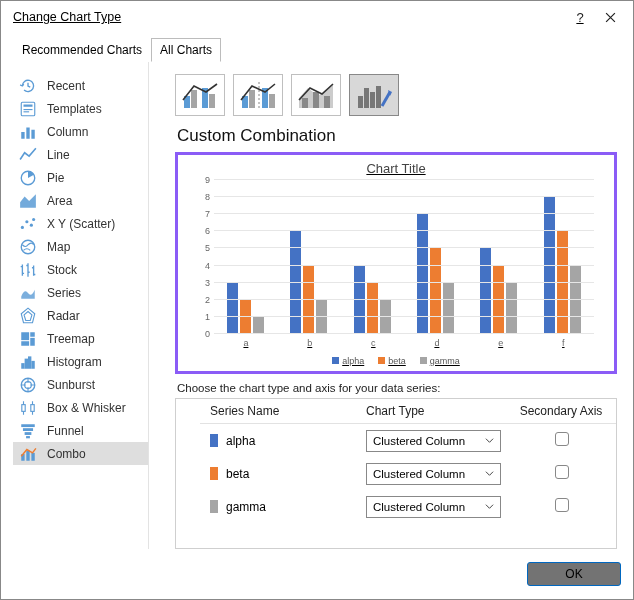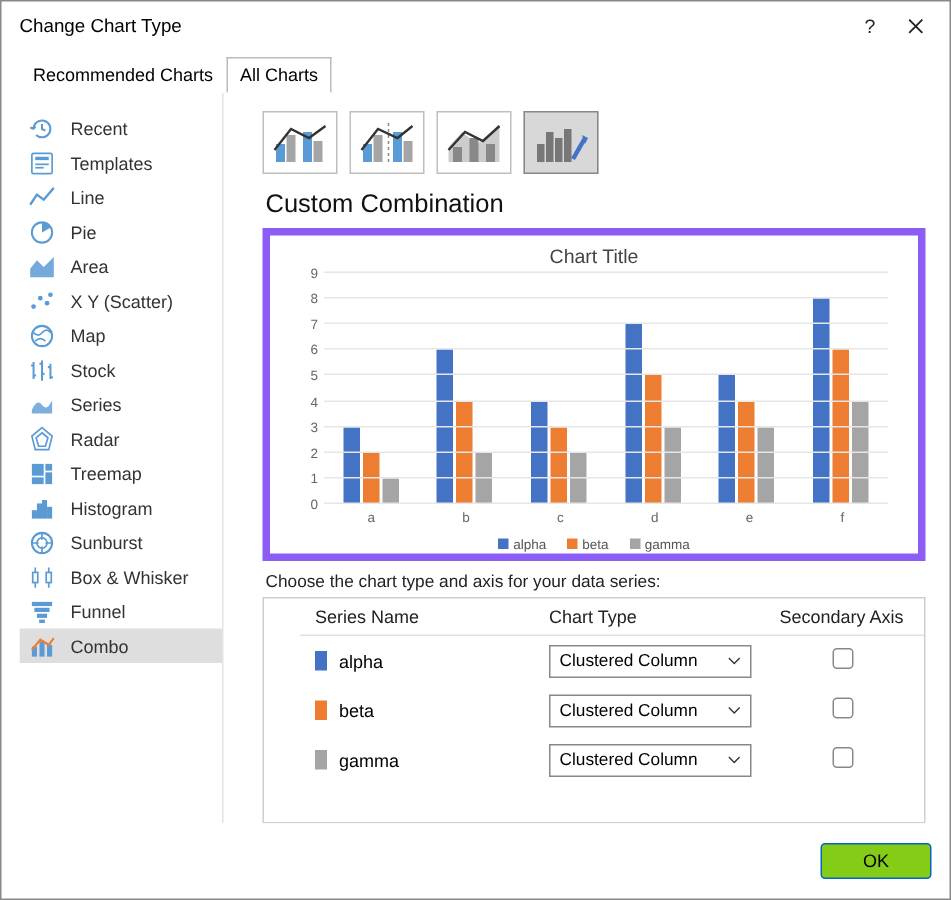--- a/index.html
+++ b/index.html
@@ -1,34 +1,34 @@
 <!DOCTYPE html>
 <html><head>
 <meta charset="utf-8">
 <style>
   * { box-sizing: border-box; font-family: "Segoe UI", Arial, sans-serif; }
   body { margin: 0; background: #fff; }
   .dialog { width: 634px; height: 600px; border: 1px solid #888; background: #fff; position: relative; display: flex; flex-direction: column; }
-  .titlebar { height: 32px; display: flex; align-items: center; padding: 0 8px 0 12px; font-size: 12.5px; }
+  .titlebar { height: 32px; display: flex; align-items: center; padding: 0 8px 0 12px; font-size: 12.5px; text-decoration: underline; }
   .titlebar .title { flex: 1; font-weight: 400; }
   .titlebar .tbtn { width: 30px; height: 24px; display: flex; align-items: center; justify-content: center; font-size: 13px; color: #222; }
   .tabs { display: flex; gap: 0; margin: 4px 0 0 12px; font-size: 12px; }
   .tab { padding: 4px 8px 4px 8px; border: 1px solid transparent; position: relative; top: 1px; cursor: default; }
   .tab.active { border: 1px solid #bcbcbc; border-bottom: 1px solid #fff; background: #fff; }
   .body { flex: 1; display: flex; border-top: 1px solid transparent; margin: 0 12px; gap: 22px; overflow: hidden; }
   .sidebar { width: 136px; padding-top: 12px; display: flex; flex-direction: column; gap: 0; border-right: 1px solid #e3e3e3; }
   .side-item { display: flex; align-items: center; gap: 10px; height: 23px; padding-left: 6px; font-size: 12px; color: #333; cursor: default; }
   .side-item svg { width: 18px; height: 18px; flex: 0 0 18px; }
   .side-item.selected { background: #dedede; }
   .main { flex: 1; padding: 12px 4px 0 4px; display: flex; flex-direction: column; overflow: hidden; }
   .combo-row { display: flex; gap: 8px; }
   .combo-btn { width: 50px; height: 42px; border: 1px solid #bfbfbf; display: flex; align-items: center; justify-content: center; background: #fff; cursor: default; }
   .combo-btn.selected { background: #d8d8d8; border: 1px solid #888; }
   .subtype-title { font-size: 17px; font-weight: 400; margin: 10px 2px 6px 2px; color: #111; }
-  .preview { border: 5px solid #8b5cf6; height: 222px; position: relative; padding: 6px 12px 6px 12px; }
+  .preview { border: 3px solid #8b5cf6; height: 222px; position: relative; padding: 6px 12px 6px 12px; text-decoration: underline; }
   .preview .ptitle { text-align: center; font-size: 13px; color: #444; margin-bottom: 4px; }
   .chart-area { position: relative; height: 154px; margin-left: 24px; margin-right: 8px; }
   .chart-area .ytick { position: absolute; left: -20px; width: 16px; text-align: right; font-size: 9px; color: #666; transform: translateY(50%); }
   .chart-area .grid { position: absolute; left: 0; right: 0; height: 1px; background: #e6e6e6; }
   .chart-area .cols { position: absolute; inset: 0; display: flex; justify-content: space-around; align-items: flex-end; }
   .colgroup { display: flex; gap: 2px; align-items: flex-end; }
   .bar { width: 11px; }
   .bar.alpha { background: #4472c4; }
   .bar.beta  { background: #ed7d31; }
   .bar.gamma { background: #a5a5a5; }
@@ -38,21 +38,21 @@
   .series-label { font-size: 11.5px; margin: 8px 2px 4px 2px; color: #222; }
   .series-table { border: 1px solid #cfcfcf; flex: 1; overflow: auto; font-size: 12px; padding-left: 24px; }
   .series-table .hdr { display: flex; padding: 5px 10px; border-bottom: 1px solid #e2e2e2; color: #222; }
   .series-table .row { display: flex; align-items: center; padding: 5px 10px; }
   .col-name { flex: 1; display: flex; align-items: center; gap: 8px; }
   .col-type { width: 150px; }
   .col-sec  { width: 90px; text-align: center; }
   .swatch { width: 8px; height: 13px; display: inline-block; }
   .select { width: 135px; height: 22px; border: 1px solid #888; display: flex; align-items: center; justify-content: space-between; padding: 0 6px; font-size: 11.5px; background: #fff; }
   .footer { height: 50px; display: flex; align-items: center; justify-content: flex-end; gap: 10px; padding: 0 12px; }
-  .btn { width: 74px; height: 24px; border: 1px solid #888; border-radius: 3px; background: #84cc16; font-size: 12px; display: flex; align-items: center; justify-content: center; cursor: default; }
+  .btn { width: 94px; height: 24px; border: 1px solid #888; border-radius: 3px; background: #737373; font-size: 12px; display: flex; align-items: center; justify-content: center; cursor: default; }
   .btn.primary { border: 1px solid #0067c0; }
   .chk { appearance: none; width: 14px; height: 14px; border: 1px solid #888; border-radius: 3px; background: #fff; }
 </style>
 </head>
 <body>
 
 <div class="dialog">
   <div class="titlebar">
     <span class="title">Change Chart Type</span>
     <div class="tbtn">?</div>
@@ -77,20 +77,28 @@
         <span>Recent</span>
       </div>
       <div class="side-item">
         <svg viewBox="0 0 16 16">
             <rect x="2" y="2" width="12" height="12" rx="1" fill="none" stroke="#5b9bd5"></rect>
             <rect x="4" y="4" width="8" height="2" fill="#5b9bd5"></rect>
             <rect x="4" y="8" width="8" height="1" fill="#5b9bd5"></rect>
             <rect x="4" y="10" width="5" height="1" fill="#5b9bd5"></rect>
           </svg>
         <span>Templates</span>
+      </div>
+      <div class="side-item">
+        <svg viewBox="0 0 16 16">
+            <rect x="2" y="8" width="3" height="6" fill="#5b9bd5"></rect>
+            <rect x="6.5" y="4" width="3" height="10" fill="#5b9bd5"></rect>
+            <rect x="11" y="6" width="3" height="8" fill="#5b9bd5"></rect>
+          </svg>
+        <span>Column</span>
       </div>
       <div class="side-item">
         <svg viewBox="0 0 16 16">
             <path d="M1 12 L5 6 L9 9 L15 2" fill="none" stroke="#5b9bd5" stroke-width="1.4"></path>
           </svg>
         <span>Line</span>
       </div>
       <div class="side-item">
         <svg viewBox="0 0 16 16">
             <circle cx="8" cy="8" r="6" fill="none" stroke="#5b9bd5" stroke-width="1.2"></circle>

